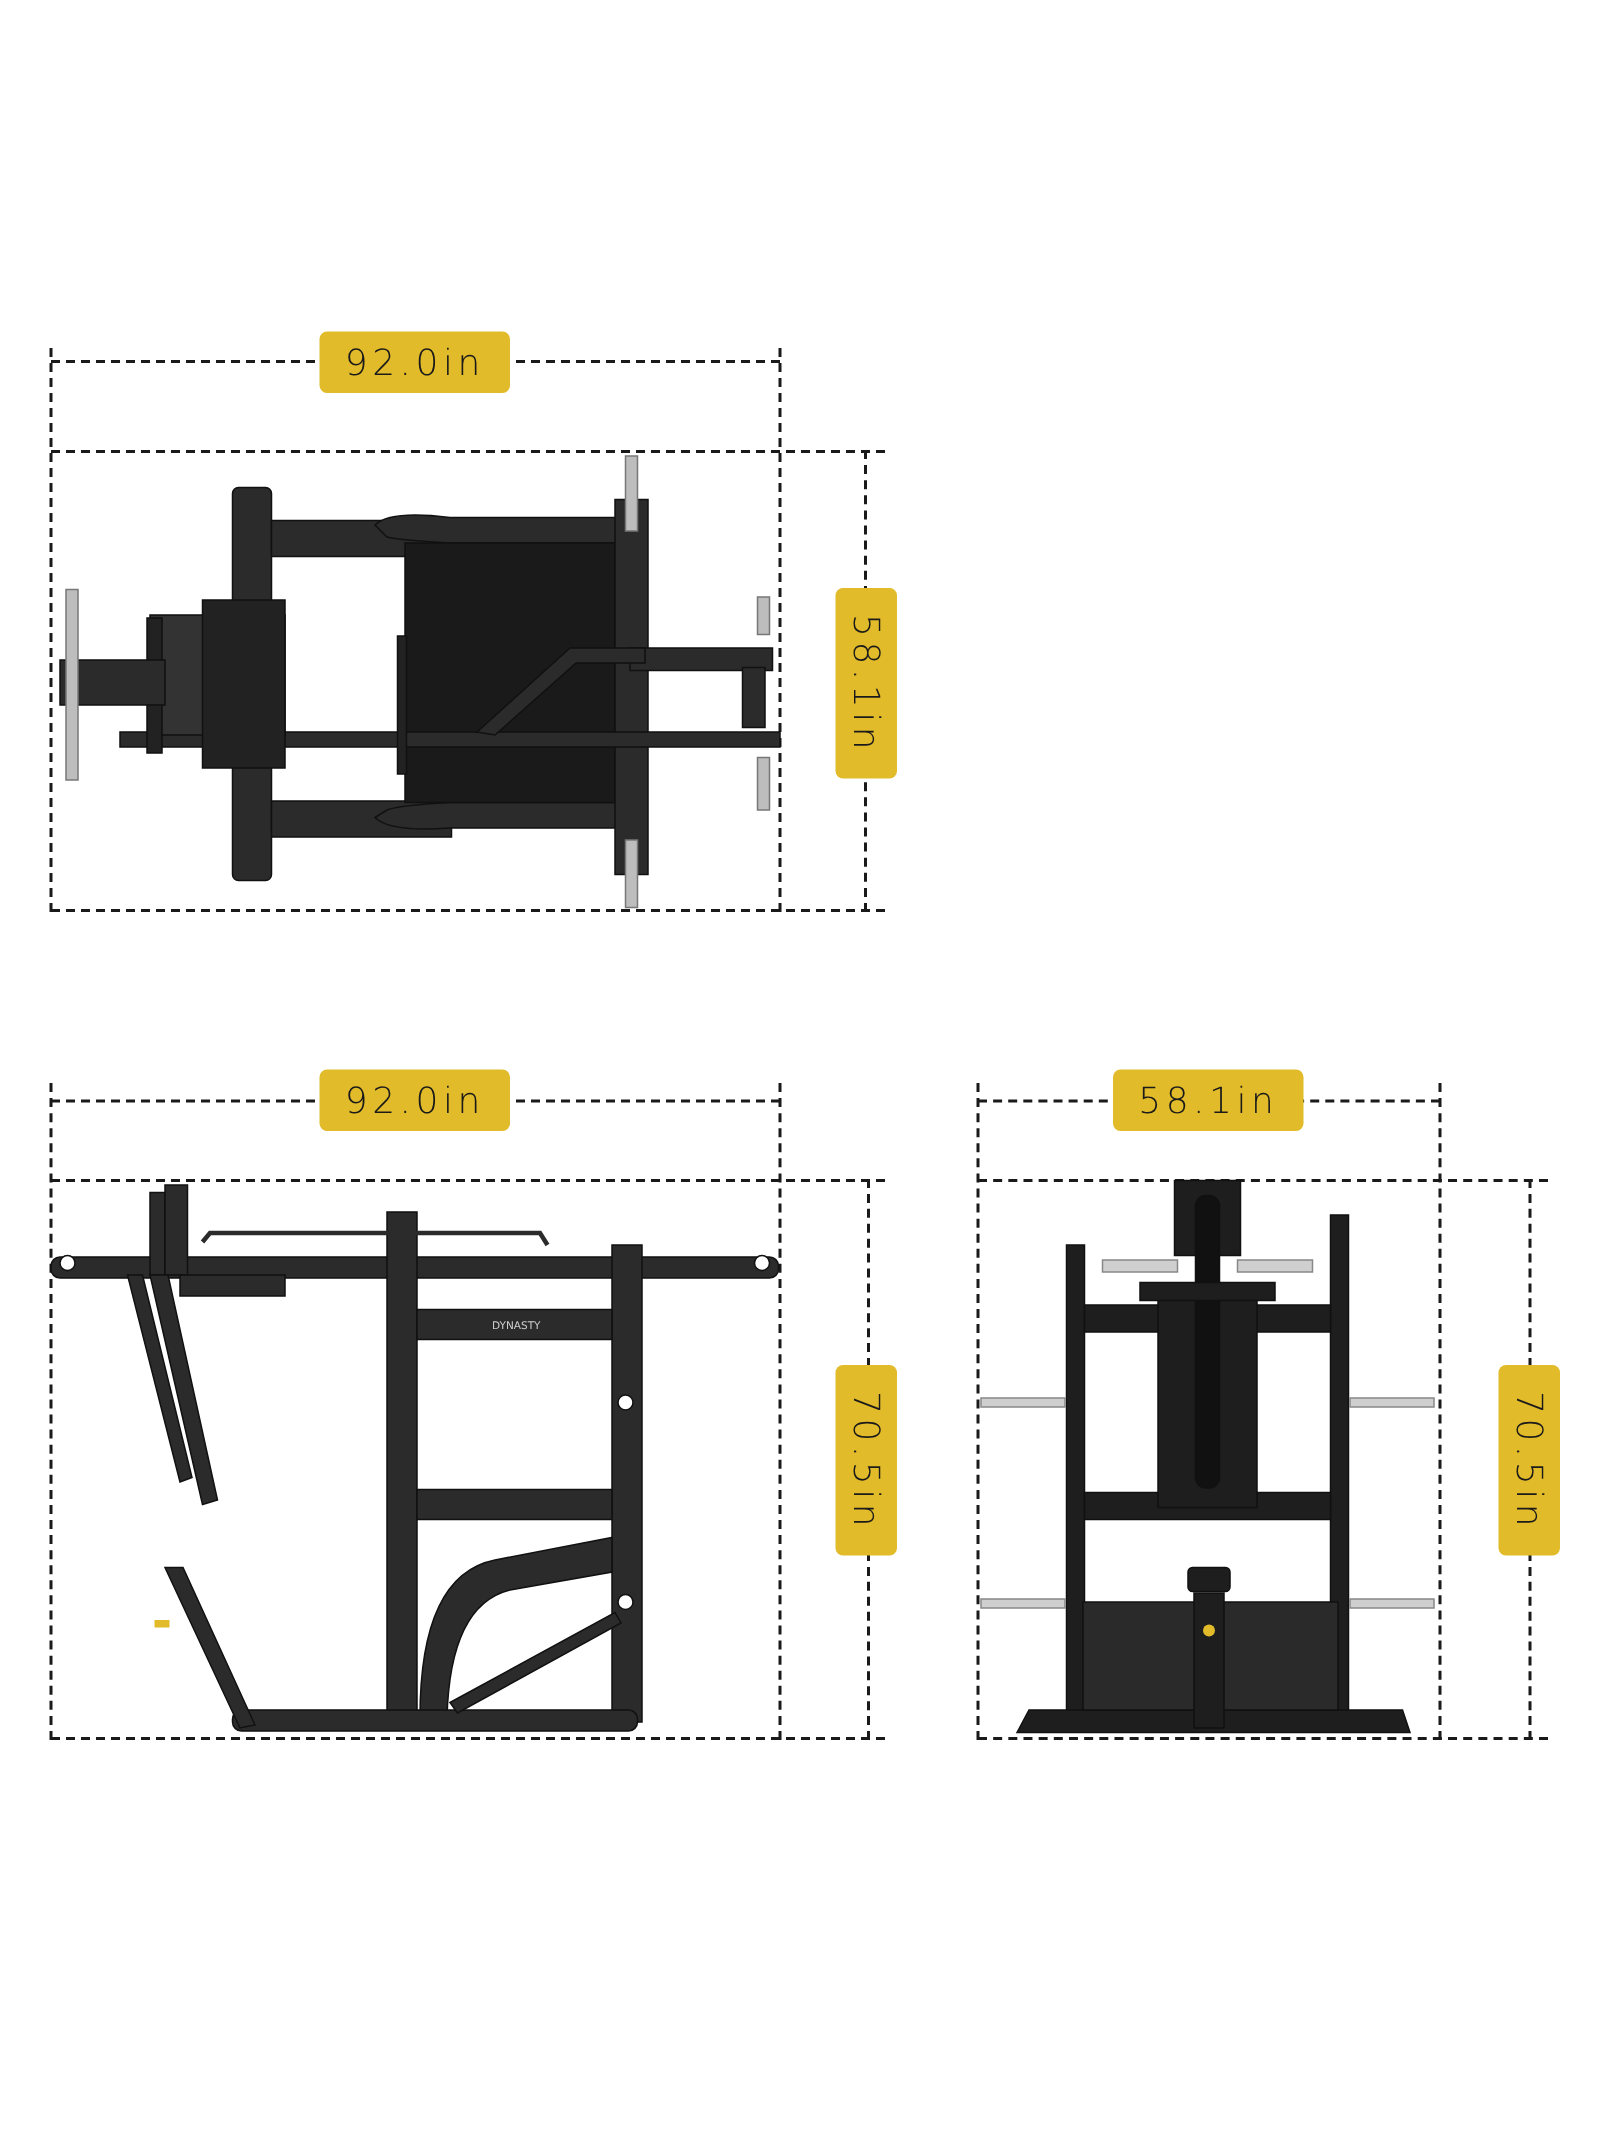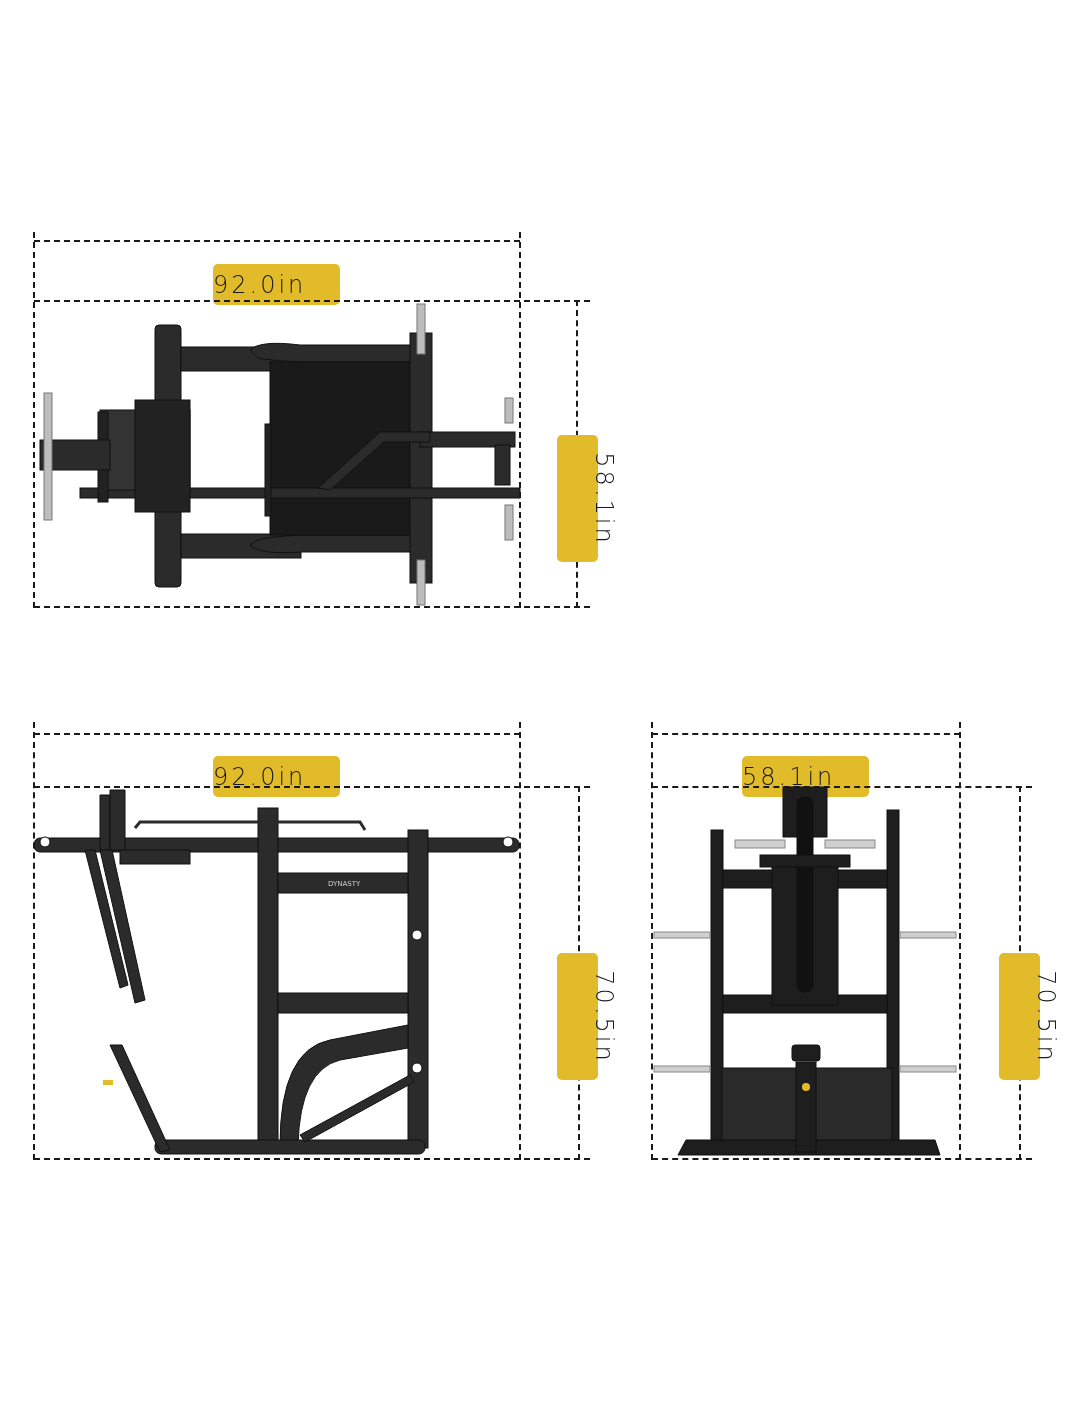--- a/index.html
+++ b/index.html
@@ -1,20 +1,20 @@
 <!DOCTYPE html>
 <html><head>
 <meta charset="utf-8">
 <style>
   html,body{margin:0;padding:0;background:#ffffff;}
   body{width:1065px;height:1420px;position:relative;overflow:hidden;font-family:"DejaVu Sans",sans-serif;}
   .view{position:absolute;}
   .hline{position:absolute;height:0;border-top:2px dashed #1a1a1a;}
   .vline{position:absolute;width:0;border-left:2px dashed #1a1a1a;}
-  .badge{position:absolute;background:#e2bb2a;color:#1a1a1a;border-radius:5px;font-size:24px;letter-spacing:3px;display:flex;align-items:center;font-family:"DejaVu Sans",sans-serif;font-weight:300;margin-top:43px;}
+  .badge{position:absolute;background:#e2bb2a;color:#1a1a1a;border-radius:5px;font-size:24px;letter-spacing:3px;display:flex;align-items:center;justify-content:center;font-family:"DejaVu Sans",sans-serif;font-weight:300;}
   .badge.v span{display:inline-block;transform:rotate(90deg);white-space:nowrap;}
   svg{position:absolute;overflow:visible;}
 </style>
 </head>
 <body>
 
 <div class="view">
 
   <div class="hline" style="left:34px;top:240px;width:486px;"></div>
   <div class="vline" style="left:33px;top:232px;height:376px;"></div>

